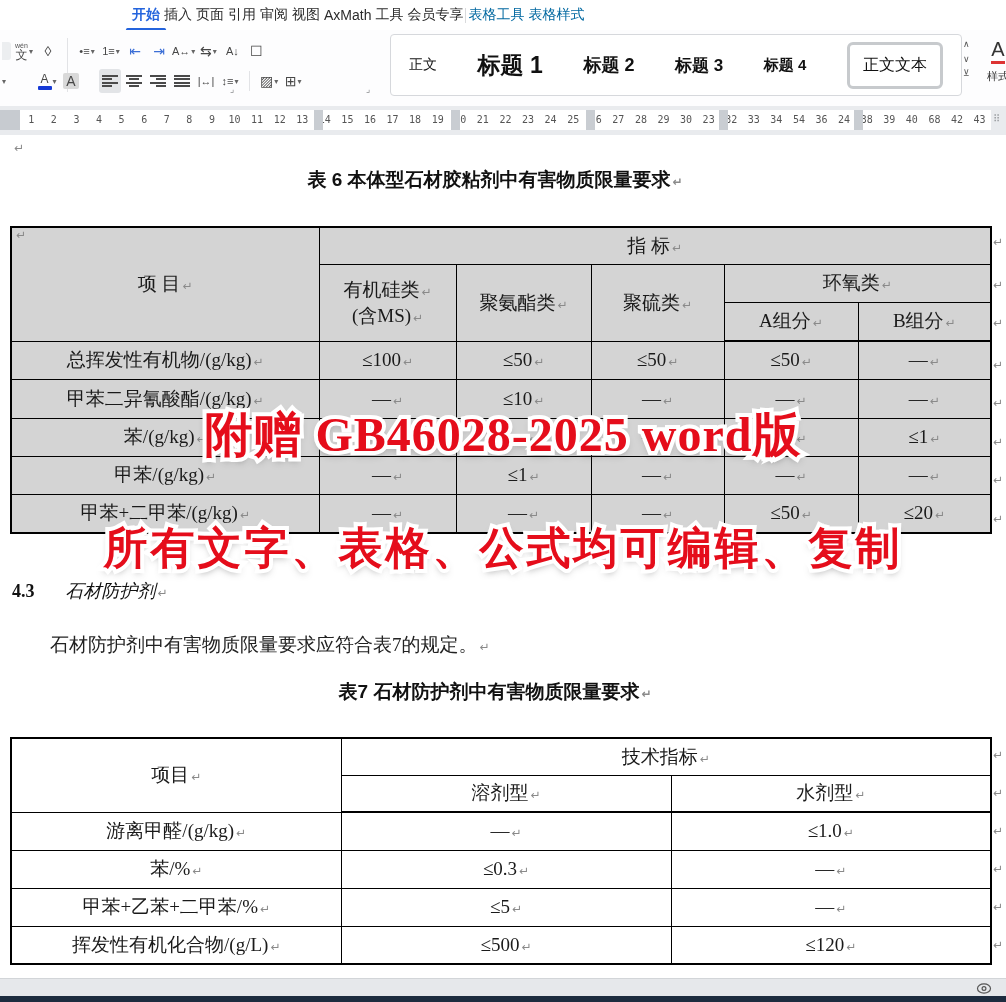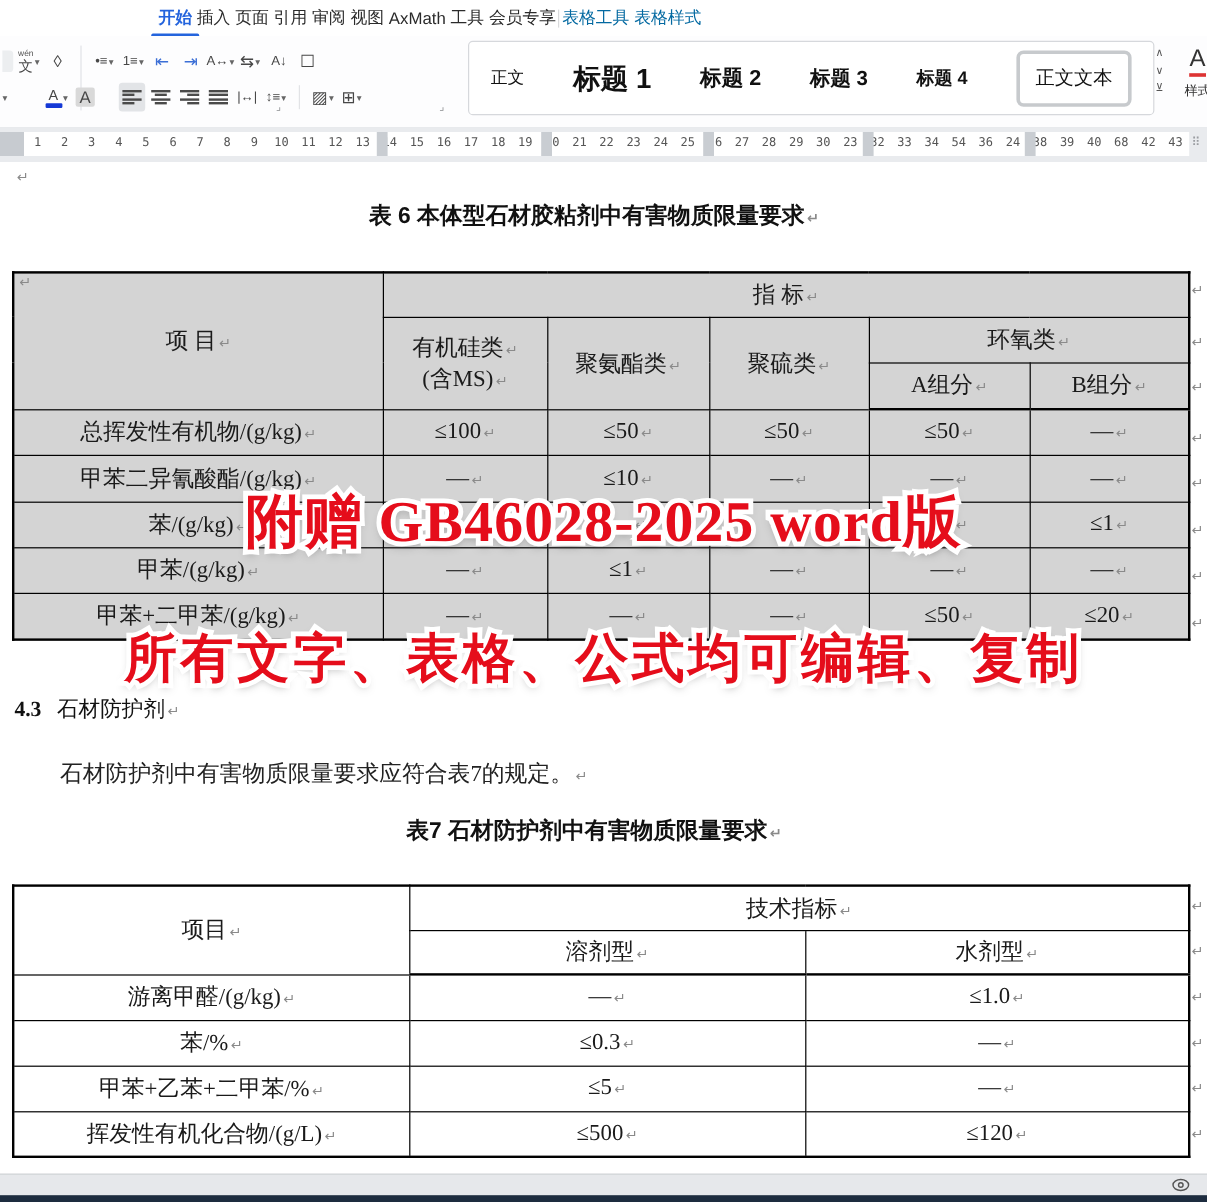--- a/index.html
+++ b/index.html
@@ -400,21 +400,21 @@
       <span class="layer outline">附赠  GB46028-2025 word版</span>
       <span class="layer fill">附赠  GB46028-2025 word版</span>
     </div>
     <div class="wm wm2">
       <span class="layer outline">所有文字、表格、公式均可编辑、复制</span>
       <span class="layer fill">所有文字、表格、公式均可编辑、复制</span>
     </div>
 
     <div class="heading">
       <span class="num">4.3</span>
-      <span style="margin-left:8px;">石材防护剂</span><span class="pm">↵</span>
+      <span style="margin-left:26px;font-style:italic;">石材防护剂</span><span class="pm">↵</span>
     </div>
 
     <div class="body-para">
       <span>石材防护剂中有害物质限量要求应符合表7的规定。</span><span class="pm">↵</span>
     </div>
 
     <div class="doc-title t7-title">
       <span>表7 石材防护剂中有害物质限量要求</span><span class="pm">↵</span>
     </div>
 

